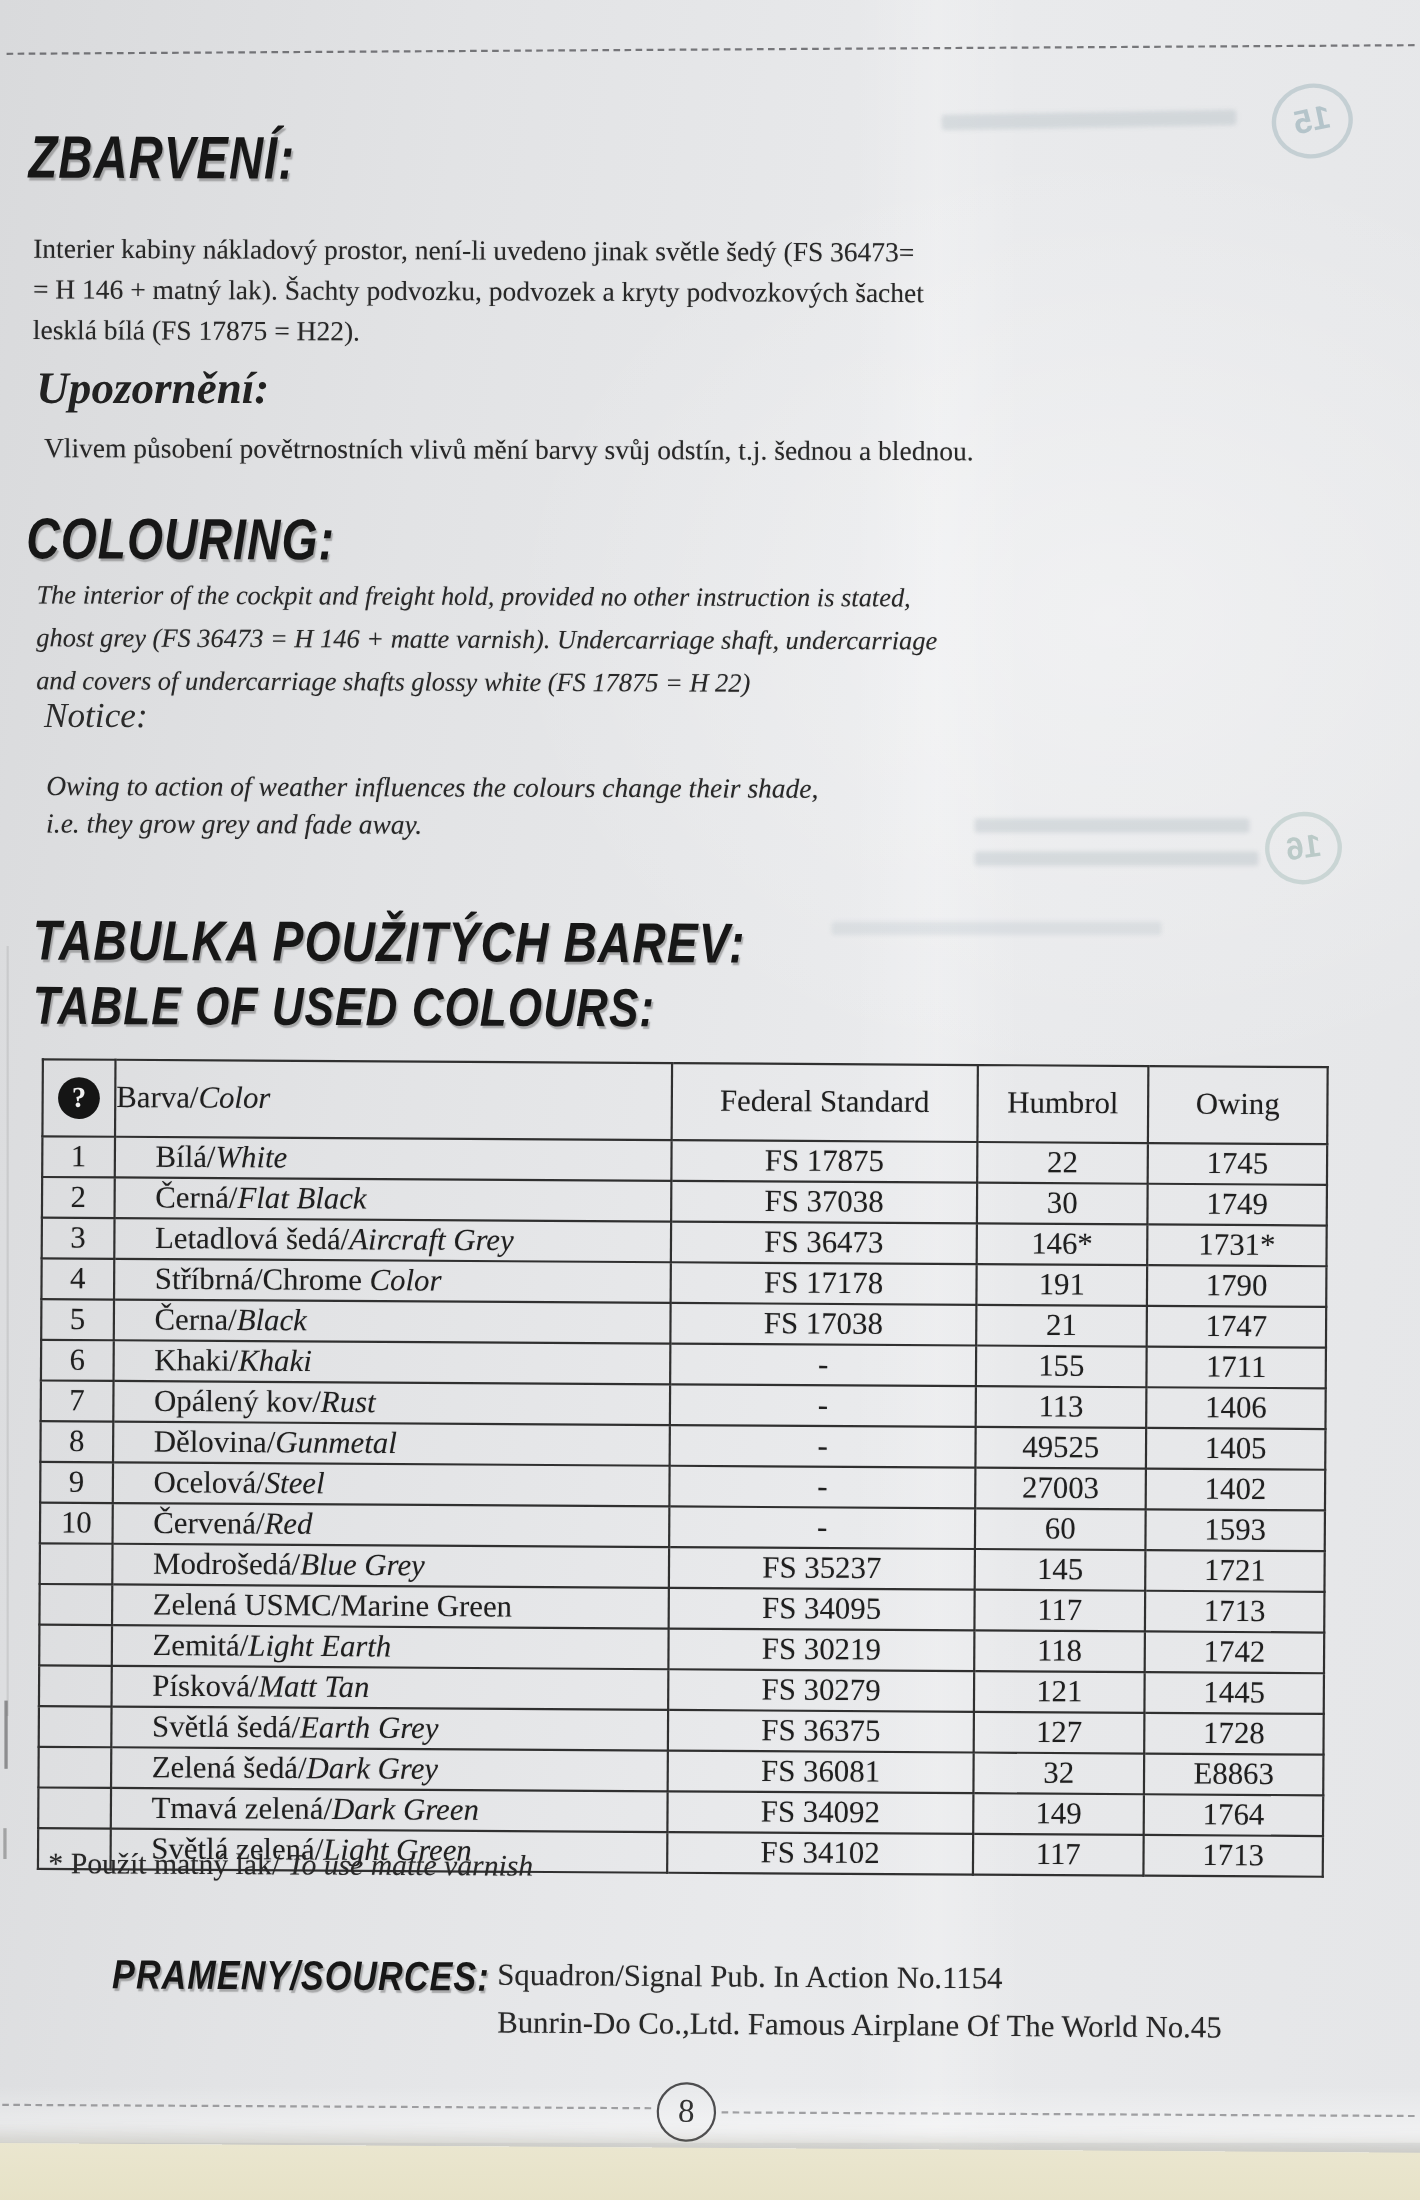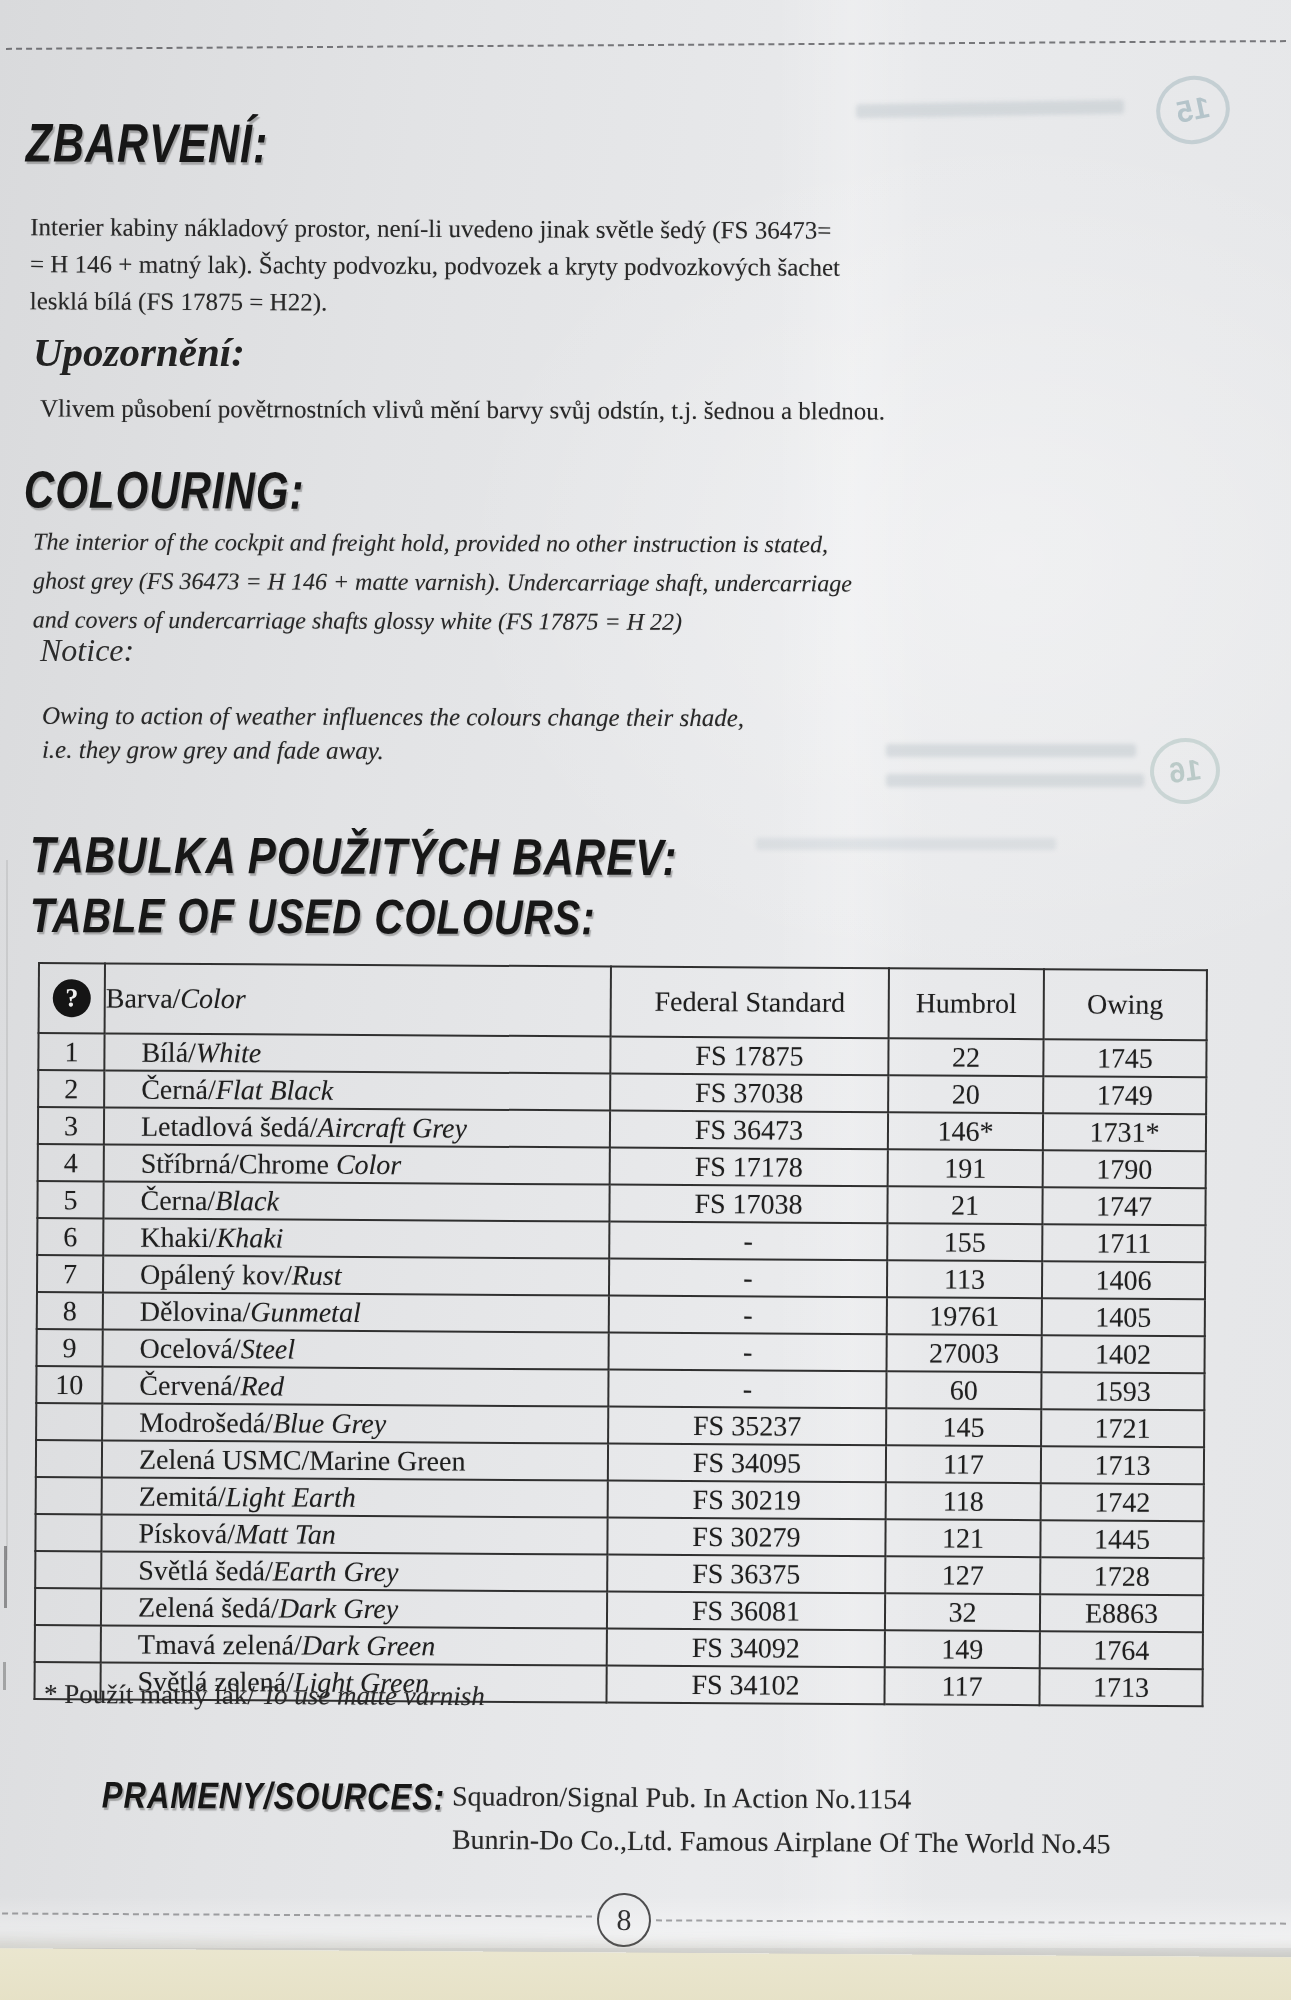--- a/index.html
+++ b/index.html
@@ -133,21 +133,21 @@
           <td class="c-name"><span>Bílá/</span><span class="it">White</span></td>
           <td>FS 17875</td>
           <td>22</td>
           <td>1745</td>
         </tr>
 
         <tr>
           <td>2</td>
           <td class="c-name"><span>Černá/</span><span class="it">Flat Black</span></td>
           <td>FS 37038</td>
-          <td>20</td>
+          <td>30</td>
           <td>1749</td>
         </tr>
 
         <tr>
           <td>3</td>
           <td class="c-name"><span>Letadlová šedá/</span><span class="it">Aircraft Grey</span></td>
           <td>FS 36473</td>
           <td>146*</td>
           <td>1731*</td>
         </tr>
@@ -181,21 +181,21 @@
           <td class="c-name"><span>Opálený kov/</span><span class="it">Rust</span></td>
           <td>-</td>
           <td>113</td>
           <td>1406</td>
         </tr>
 
         <tr>
           <td>8</td>
           <td class="c-name"><span>Dělovina/</span><span class="it">Gunmetal</span></td>
           <td>-</td>
-          <td>19761</td>
+          <td>49525</td>
           <td>1405</td>
         </tr>
 
         <tr>
           <td>9</td>
           <td class="c-name"><span>Ocelová/</span><span class="it">Steel</span></td>
           <td>-</td>
           <td>27003</td>
           <td>1402</td>
         </tr>

